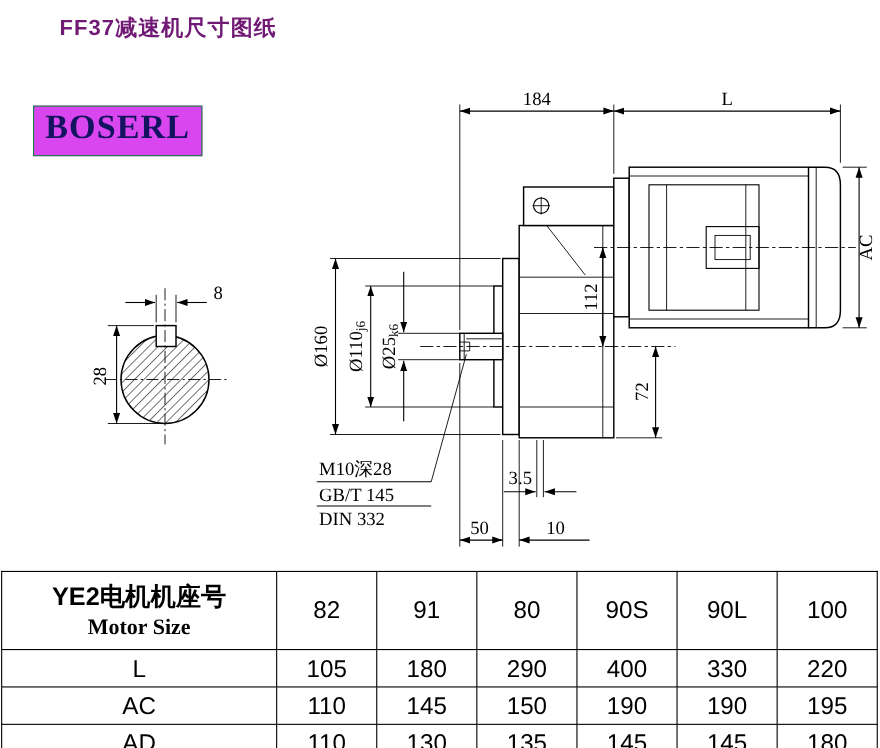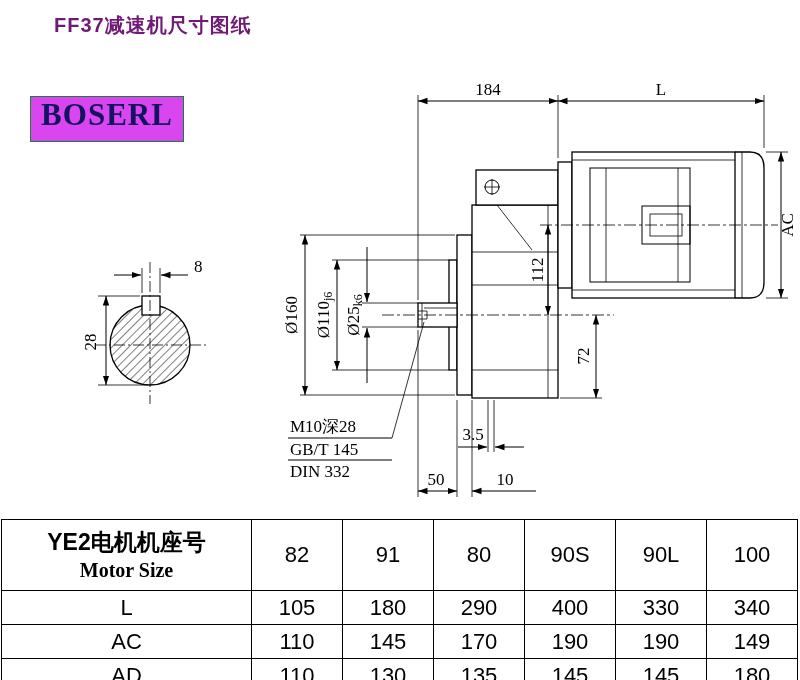--- a/index.html
+++ b/index.html
@@ -198,30 +198,30 @@
       <td>90L</td>
       <td>100</td>
     </tr>
     <tr class="data">
       <td>L</td>
       <td>105</td>
       <td>180</td>
       <td>290</td>
       <td>400</td>
       <td>330</td>
-      <td>340</td>
+      <td>220</td>
     </tr>
     <tr class="data">
       <td>AC</td>
       <td>110</td>
       <td>145</td>
-      <td>170</td>
+      <td>150</td>
       <td>190</td>
       <td>190</td>
-      <td>149</td>
+      <td>195</td>
     </tr>
     <tr class="data">
       <td>AD</td>
       <td>110</td>
       <td>130</td>
       <td>135</td>
       <td>145</td>
       <td>145</td>
       <td>180</td>
     </tr>

